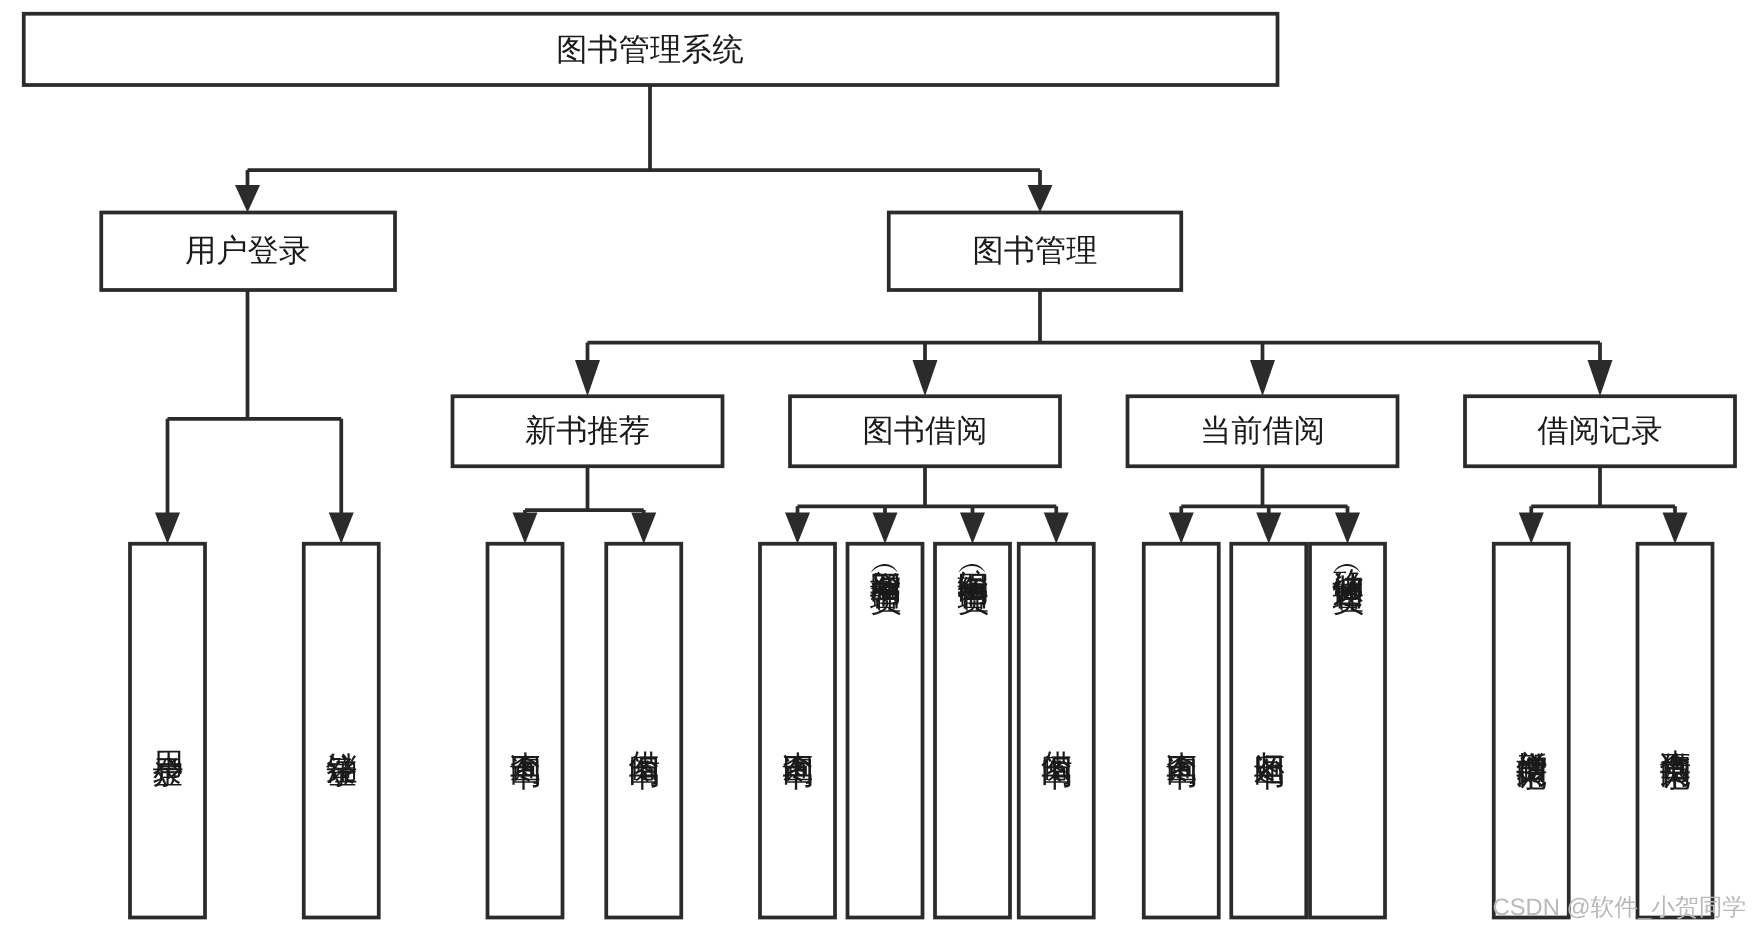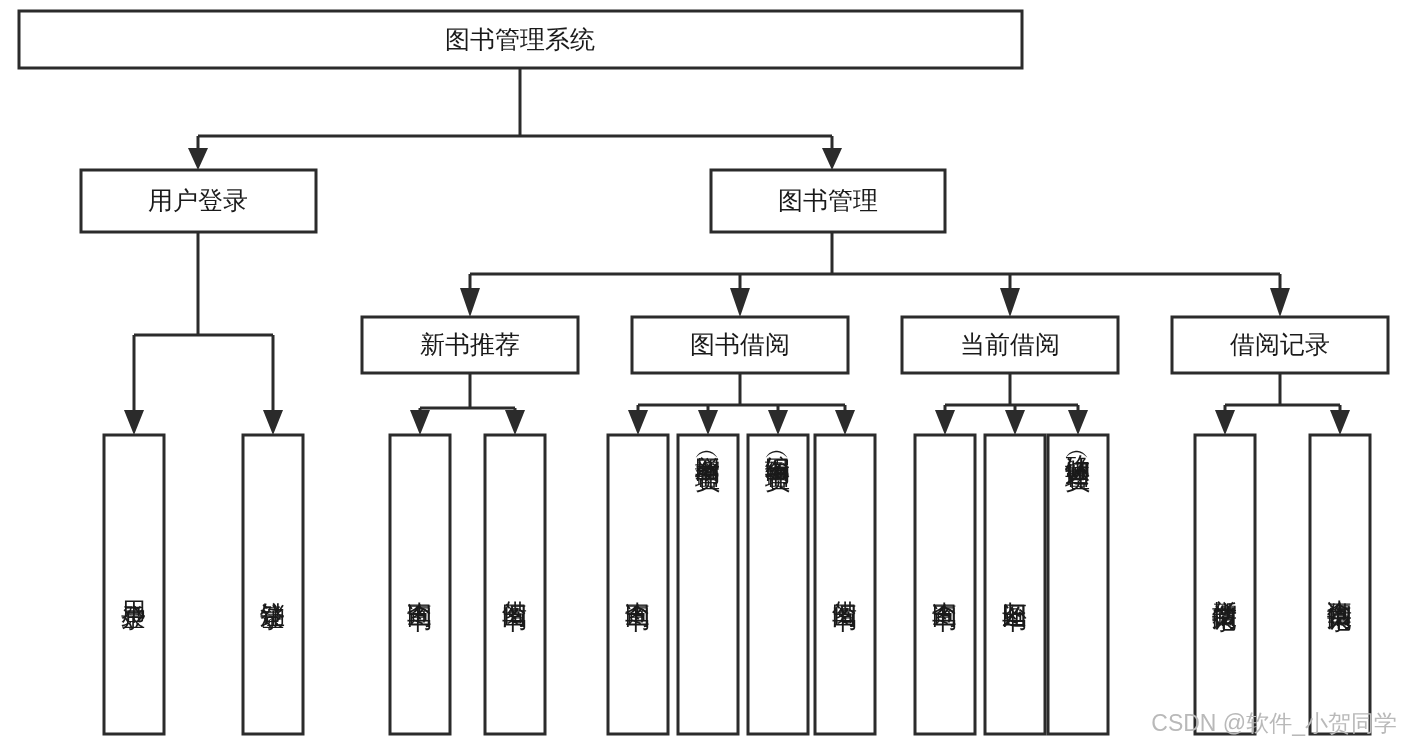--- a/index.html
+++ b/index.html
@@ -63,21 +63,21 @@
     line-height: 1.12;
     color: #1a1a1a;
     letter-spacing: 2px;
     white-space: nowrap;
   }
   .watermark {
     position: absolute;
     right: 8px;
     bottom: 4px;
     font-family: "Liberation Sans", "DejaVu Sans", sans-serif;
-    font-size: 23px;
+    font-size: 19px;
     color: #b9b9b9;
     white-space: nowrap;
     pointer-events: none;
   }
 </style>
 </head>
 <body>
 
 <div id="diagram-root">
 

